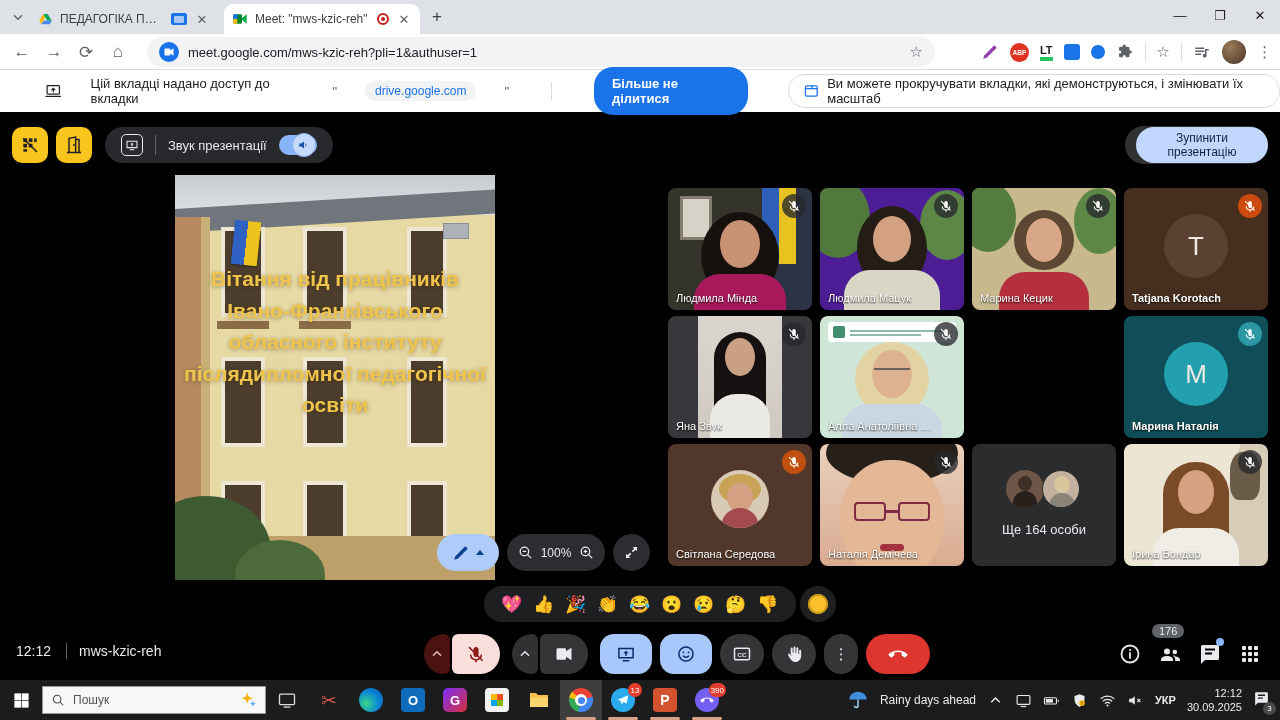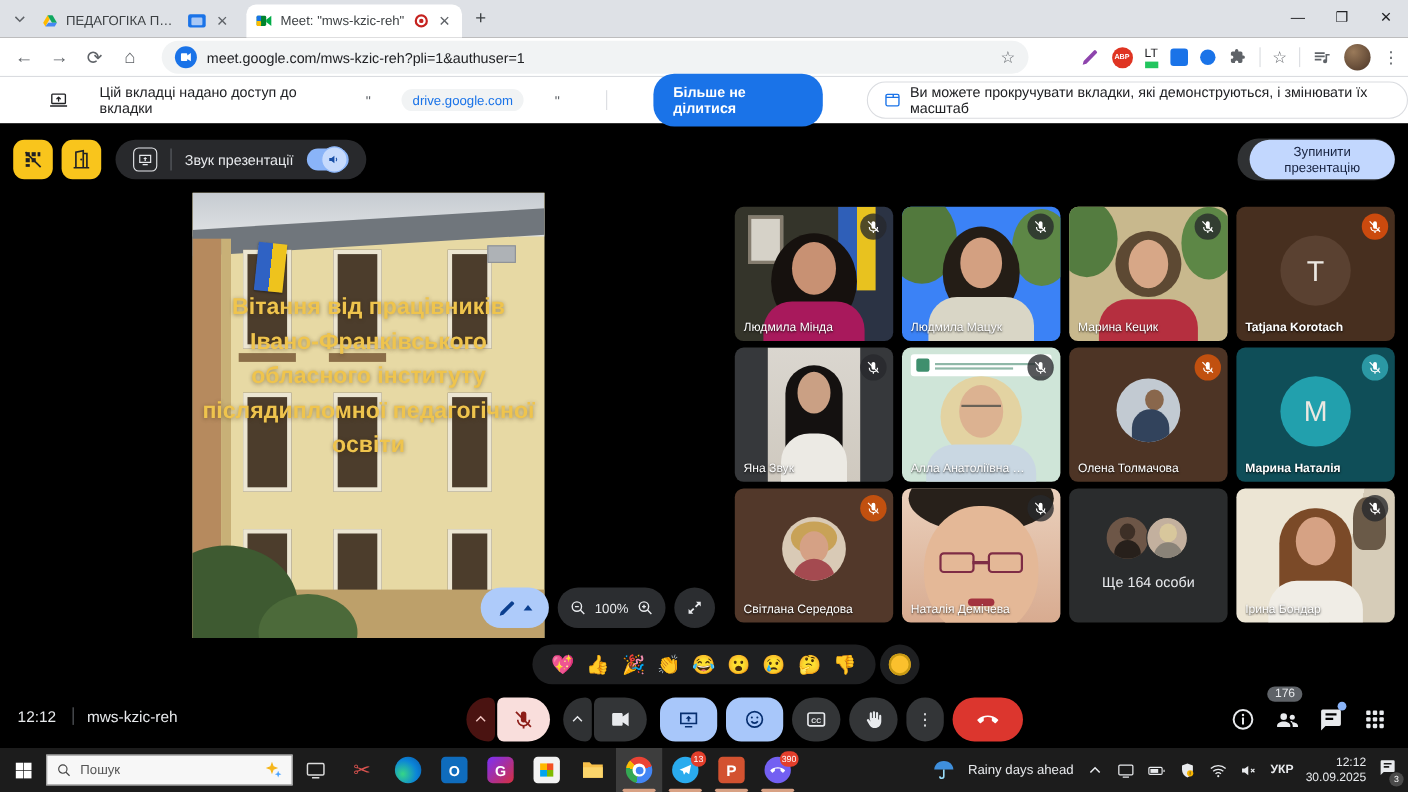--- a/index.html
+++ b/index.html
@@ -23,21 +23,21 @@
   .winbtn{width:40px;height:30px;display:flex;align-items:center;justify-content:center;color:#202124;font-size:13px;}
 
   
   .toolbar{left:0;top:34px;width:1280px;height:36px;background:#fff;border-bottom:1px solid #dadce0;}
   .navg{font-size:17px;color:#5f6368;width:28px;text-align:center;}
   .omnibox{left:147px;top:37px;width:788px;height:30px;background:#f1f3f4;border-radius:15px;display:flex;align-items:center;padding:0 12px;gap:9px;}
   .omni-cam{width:20px;height:20px;border-radius:50%;background:#1a73e8;color:#fff;padding:4px;}
   .url{font-size:13px;color:#202124;flex:1;}
   .extrow{position:absolute;right:4px;top:37px;height:30px;display:flex;align-items:center;gap:11px;padding-right:4px;}
   .abp{width:19px;height:19px;border-radius:50%;background:#df3422;color:#fff;font-size:6.5px;font-weight:bold;display:flex;align-items:center;justify-content:center;}
-  .ltx{font-size:11px;font-weight:normal;color:#202124;border-bottom:6px solid #22c55e;line-height:13px;}
+  .ltx{font-size:11px;font-weight:bold;color:#202124;border-bottom:4px solid #22c55e;line-height:13px;}
   .bluesq{width:16px;height:16px;background:#1a73e8;border-radius:3px;}
   .bluedot{width:14px;height:14px;background:#1a73e8;border-radius:50%;}
   .vdiv{width:1px;height:18px;background:#dadce0;}
   .avatar-sm{width:24px;height:24px;border-radius:50%;background:radial-gradient(circle at 35% 30%,#9a7a5a,#4a3426);}
 
   
   .notifbar{left:0;top:70px;width:1280px;height:42px;background:#fff;display:flex;align-items:center;padding-left:44px;gap:28px;font-size:13px;color:#202124;}
   .chip{background:#f1f3f4;color:#1a73e8;font-size:12px;padding:3px 10px;border-radius:12px;}
   .stopshare{background:#1a73e8;color:#fff;font-weight:bold;font-size:13px;padding:9px 18px;border-radius:19px;margin-left:14px;}
   .hintpill{border:1px solid #dadce0;border-radius:18px;height:34px;display:flex;align-items:center;gap:8px;padding:0 14px;margin-left:12px;}
@@ -321,21 +321,21 @@
     <div class="silbody" style="left:26px;top:86px;width:92px;height:36px;background:#a8195c"></div>
     <span class="ic micb" style="background: rgba(38, 40, 43, 0.78);">
         <svg viewBox="0 0 24 24">
           <path fill="currentColor" d="M12 15.5a3 3 0 0 0 3-3v-6a3 3 0 0 0-6 0v6a3 3 0 0 0 3 3z"></path>
           <path fill="currentColor" d="M17.5 12.5a5.5 5.5 0 0 1-11 0H4.7a7.3 7.3 0 0 0 6.3 7.2V22h2v-2.3a7.3 7.3 0 0 0 6.3-7.2z"></path>
           <path fill="currentColor" d="M4.3 3.1 3 4.4l16.3 16.3 1.3-1.3z"></path>
         </svg>
       </span>
     <span class="tname">Людмила Мінда</span>
   </div>
-  <div class="tile" style="left:820px;top:188px;background:#3b82f6">
+  <div class="tile" style="left:820px;top:188px;background:#4c1d95">
     <div class="sil" style="left:-14px;top:-10px;width:64px;height:80px;background:#52793d"></div>
     <div class="sil" style="right:-10px;top:2px;width:54px;height:70px;background:#5d8746"></div>
     <div class="sil" style="left:37px;top:18px;width:70px;height:84px;background:#241d16"></div>
     <div class="sil" style="left:53px;top:28px;width:38px;height:46px;background:#d3a081"></div>
     <div class="silbody" style="left:24px;top:82px;width:96px;height:40px;background:#d9d6c6"></div>
     <span class="ic micb" style="background: rgba(38, 40, 43, 0.78);">
         <svg viewBox="0 0 24 24">
           <path fill="currentColor" d="M12 15.5a3 3 0 0 0 3-3v-6a3 3 0 0 0-6 0v6a3 3 0 0 0 3 3z"></path>
           <path fill="currentColor" d="M17.5 12.5a5.5 5.5 0 0 1-11 0H4.7a7.3 7.3 0 0 0 6.3 7.2V22h2v-2.3a7.3 7.3 0 0 0 6.3-7.2z"></path>
           <path fill="currentColor" d="M4.3 3.1 3 4.4l16.3 16.3 1.3-1.3z"></path>
@@ -397,34 +397,20 @@
     <div class="abs" style="left:54px;top:52px;width:36px;height:9px;border-top:2px solid #6a6257"></div>
     <div class="silbody" style="left:22px;top:88px;width:100px;height:34px;background:#c9d7e2"></div>
     <span class="ic micb" style="background: rgba(38, 40, 43, 0.78);">
         <svg viewBox="0 0 24 24">
           <path fill="currentColor" d="M12 15.5a3 3 0 0 0 3-3v-6a3 3 0 0 0-6 0v6a3 3 0 0 0 3 3z"></path>
           <path fill="currentColor" d="M17.5 12.5a5.5 5.5 0 0 1-11 0H4.7a7.3 7.3 0 0 0 6.3 7.2V22h2v-2.3a7.3 7.3 0 0 0 6.3-7.2z"></path>
           <path fill="currentColor" d="M4.3 3.1 3 4.4l16.3 16.3 1.3-1.3z"></path>
         </svg>
       </span>
     <span class="tname">Алла Анатоліївна Соп...</span>
-  </div>
-  <div class="tile" style="left:972px;top:316px;background:#4d3425">
-    <div class="miniav" style="left:43px;top:28px;width:58px;height:58px;background:#c2cad2">
-      <div class="sil" style="left:26px;top:10px;width:17px;height:19px;background:#89674c"></div>
-      <div class="silbody" style="left:14px;top:28px;width:34px;height:30px;background:#32435c"></div>
-    </div>
-    <span class="ic micb" style="background: rgb(193, 80, 15);">
-        <svg viewBox="0 0 24 24">
-          <path fill="currentColor" d="M12 15.5a3 3 0 0 0 3-3v-6a3 3 0 0 0-6 0v6a3 3 0 0 0 3 3z"></path>
-          <path fill="currentColor" d="M17.5 12.5a5.5 5.5 0 0 1-11 0H4.7a7.3 7.3 0 0 0 6.3 7.2V22h2v-2.3a7.3 7.3 0 0 0 6.3-7.2z"></path>
-          <path fill="currentColor" d="M4.3 3.1 3 4.4l16.3 16.3 1.3-1.3z"></path>
-        </svg>
-      </span>
-    <span class="tname">Олена Толмачова</span>
   </div>
   <div class="tile" style="left:1124px;top:316px;background:#0f4e58">
     <span class="letterav" style="background:#22a0ad">M</span>
     <span class="ic micb" style="background: rgb(43, 152, 164);">
         <svg viewBox="0 0 24 24">
           <path fill="currentColor" d="M12 15.5a3 3 0 0 0 3-3v-6a3 3 0 0 0-6 0v6a3 3 0 0 0 3 3z"></path>
           <path fill="currentColor" d="M17.5 12.5a5.5 5.5 0 0 1-11 0H4.7a7.3 7.3 0 0 0 6.3 7.2V22h2v-2.3a7.3 7.3 0 0 0 6.3-7.2z"></path>
           <path fill="currentColor" d="M4.3 3.1 3 4.4l16.3 16.3 1.3-1.3z"></path>
         </svg>
       </span>

